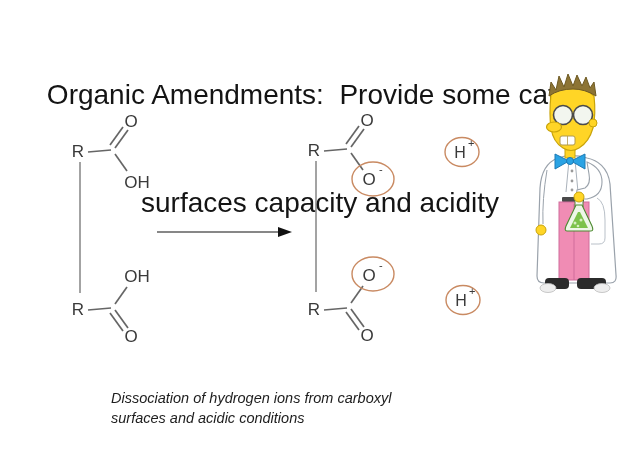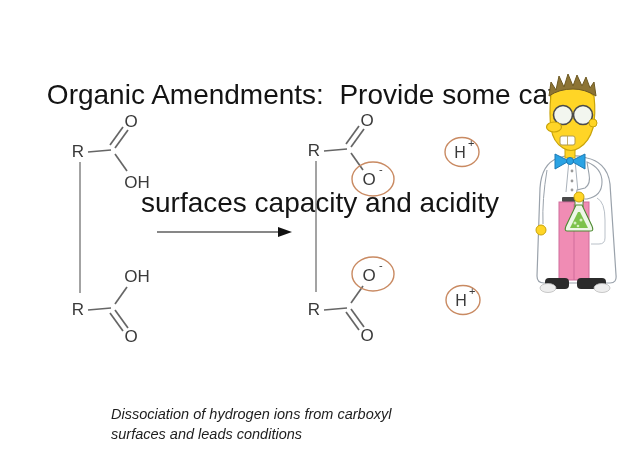--- a/index.html
+++ b/index.html
@@ -1,20 +1,20 @@
 <!DOCTYPE html>
 <html><head>
 <meta charset="utf-8">
 <style>
   html,body{margin:0;padding:0;background:#fff;}
   .slide{position:relative;width:640px;height:462px;background:#ffffff;overflow:hidden;
          font-family:"Liberation Sans",sans-serif;}
   .title{position:absolute;top:5px;left:0;right:0;text-align:center;
          font-size:28px;line-height:36px;color:#141414;white-space:pre-wrap;}
-  .caption{position:absolute;left:111px;top:404px;font-style:italic;
+  .caption{position:absolute;left:111px;top:388px;font-style:italic;
            font-size:14.5px;line-height:20px;color:#1d1d1d;}
   svg text{font-family:"Liberation Sans",sans-serif;fill:#3a3a3a;}
   .atom{font-size:17px;}
   .sup{font-size:11px;}
   .bond{stroke:#666666;stroke-width:1.7;fill:none;}
   .thin{stroke-width:1.2;}
   .chem-svg{position:absolute;left:20px;top:90px;}
   .frink-svg{position:absolute;left:525px;top:70px;}
 </style>
 </head>
@@ -145,16 +145,16 @@
     <circle cx="68" cy="53" r="4" stroke="#c9a40a" stroke-width="1" fill="#ffd526"></circle>
 
     <ellipse cx="29" cy="57" rx="7.5" ry="5" stroke="#c9a40a" stroke-width="1.2" fill="#ffd526"></ellipse>
 
     <rect x="35" y="66" width="15" height="9" rx="2" fill="#ffffff" stroke="#b09a4e" stroke-width="1"></rect>
     <line x1="42.5" y1="66" x2="42.5" y2="75" stroke="#b09a4e" stroke-width="0.8"></line>
   </svg>
 
   <div class="caption">
     <div>Dissociation of hydrogen ions from carboxyl</div>
-    <div>surfaces and leads conditions</div>
+    <div>surfaces and acidic conditions</div>
   </div>
 
 </div>
 
 </body></html>

